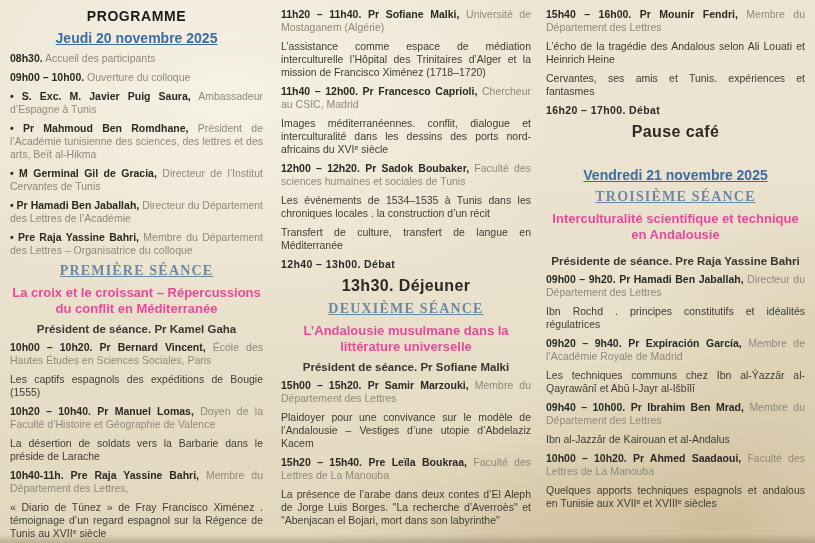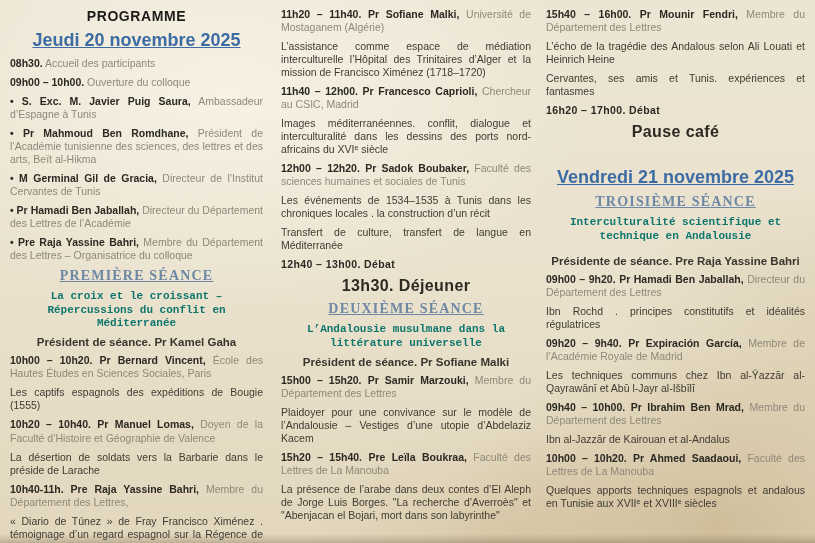--- a/index.html
+++ b/index.html
@@ -21,31 +21,31 @@
   .col{position:absolute;top:8px;}
   #col-1{left:10px;width:253px;}
   #col-2{left:281px;width:250px;}
   #col-3{left:546px;width:259px;}
   .col p,.col h1,.col h2,.col h3,.col h4{margin:0 0 6px 0;}
   .prog-title{
     font-size:14px;font-weight:bold;letter-spacing:0.6px;text-align:center;
     color:#1d1b17;margin:0 0 7px 0;
   }
   .date-head{
-    font-size:18px;font-weight:bold;text-align:center;color:#3d6ca5;
+    font-size:14px;font-weight:bold;text-align:center;color:#3d6ca5;
     text-decoration:underline;margin:0 0 13px 0;
   }
   .seance-head{
     font-family:"Liberation Serif","DejaVu Serif",serif;
     font-size:14px;font-weight:600;letter-spacing:1.2px;text-align:center;
     color:#6d87a5;text-decoration:underline;margin:8px 0 8px 0;
   }
   .session-title{
-    font-size:11px;font-weight:bold;text-align:center;color:#0f766e;
-    line-height:1.22;margin:0 0 7px 0;font-family:Liberation Mono, monospace;
+    font-size:13px;font-weight:bold;text-align:center;color:#ec4899;
+    line-height:1.22;margin:0 0 7px 0;
   }
   .chair{
     font-size:11.5px;font-weight:600;text-align:center;color:#3a362f;
     margin:0 0 9px 0;
   }
   .entry,.talk{font-size:10.5px;line-height:1.24;text-align:justify;}
   .entry .t,.entry .n{font-weight:bold;color:#2c2923;}
   .entry .a{color:#8f8879;}
   .talk{color:#403b32;}
   .boldline{letter-spacing:0.4px;}

